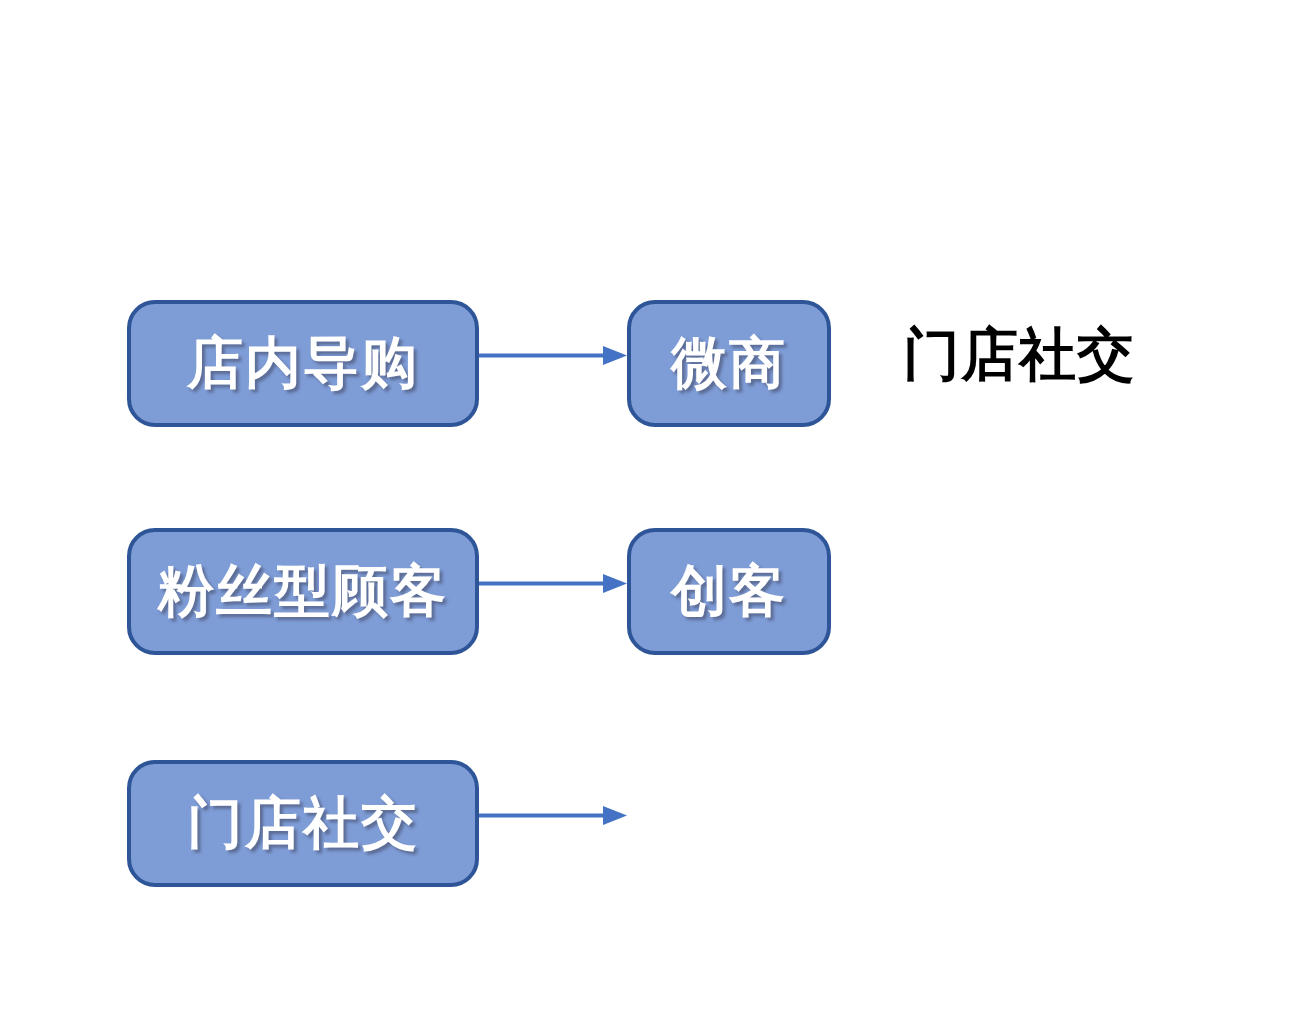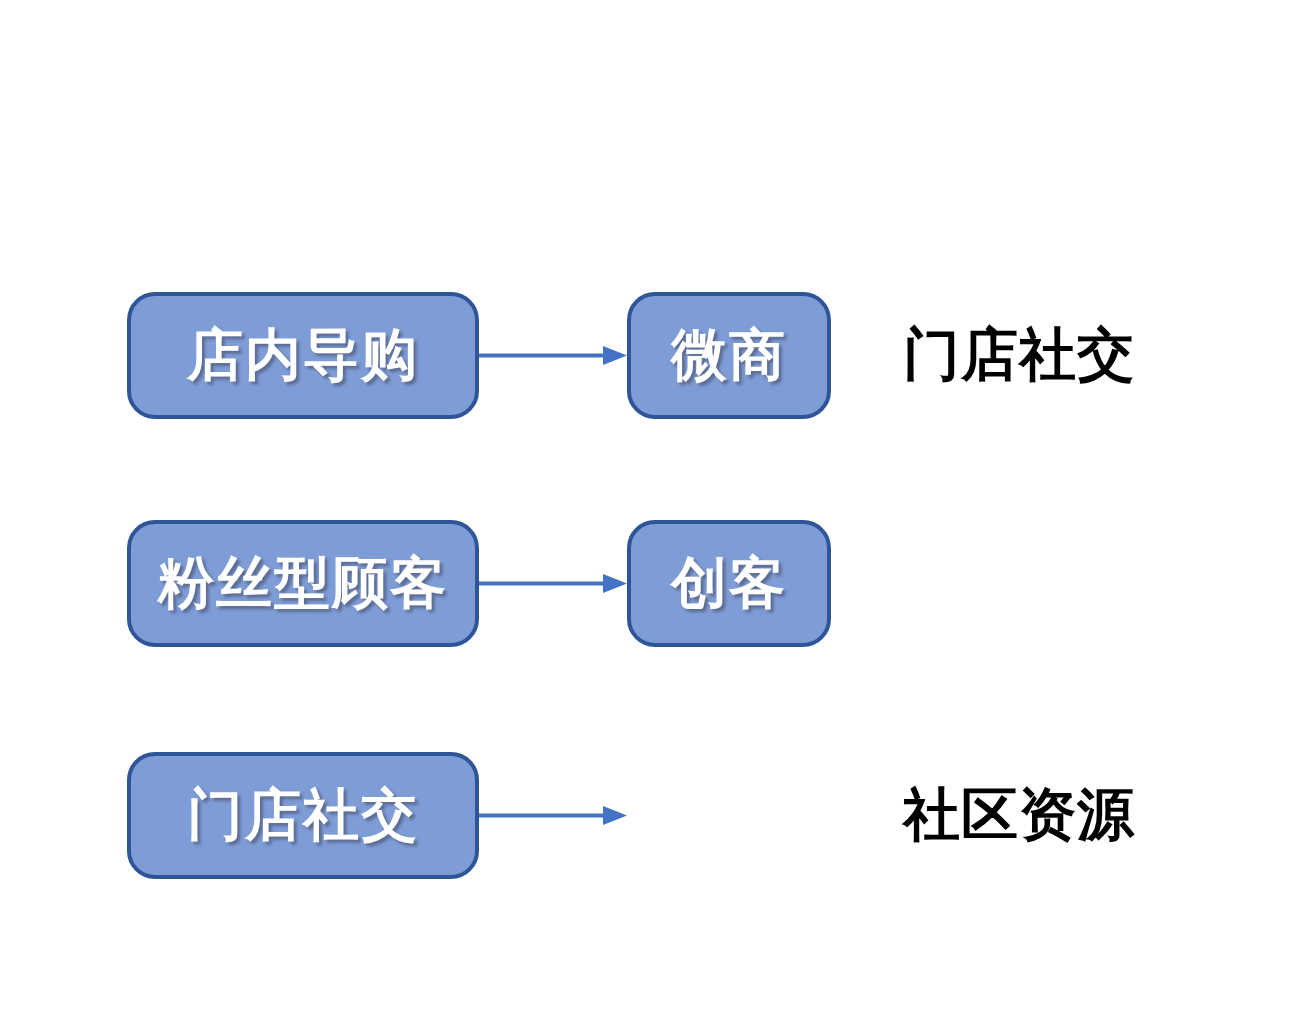--- a/index.html
+++ b/index.html
@@ -37,21 +37,21 @@
     position: absolute;
     left: 0;
     width: 100%;
     height: 127px;
   }
   .row1 { top: 292px; }
   .row2 { top: 520px; text-align: center; }
   .row3 { top: 752px; }
   .node {
     position: absolute;
-    top: 0;
+    top: 8px;
     height: 127px;
     background: var(--box-fill);
     border: 4px solid var(--box-border);
     border-radius: 28px;
     display: flex;
     align-items: center;
     justify-content: center;
     color: var(--box-text);
     font-size: 56px;
     font-weight: bold;
@@ -114,16 +114,15 @@
   </div>
 
   <div class="row row3">
     <div class="node source">
       <span>门店社交</span>
     </div>
     <svg class="connector" viewBox="0 0 148 127" aria-hidden="true">
       <line x1="0" y1="63.5" x2="126" y2="63.5" stroke="#4472C4" stroke-width="4"></line>
       <polygon points="124,54 148,63.5 124,73" fill="#4472C4"></polygon>
     </svg>
-    <div class="note">社区资源</div>
   </div>
 
 </div>
 
 </body></html>

